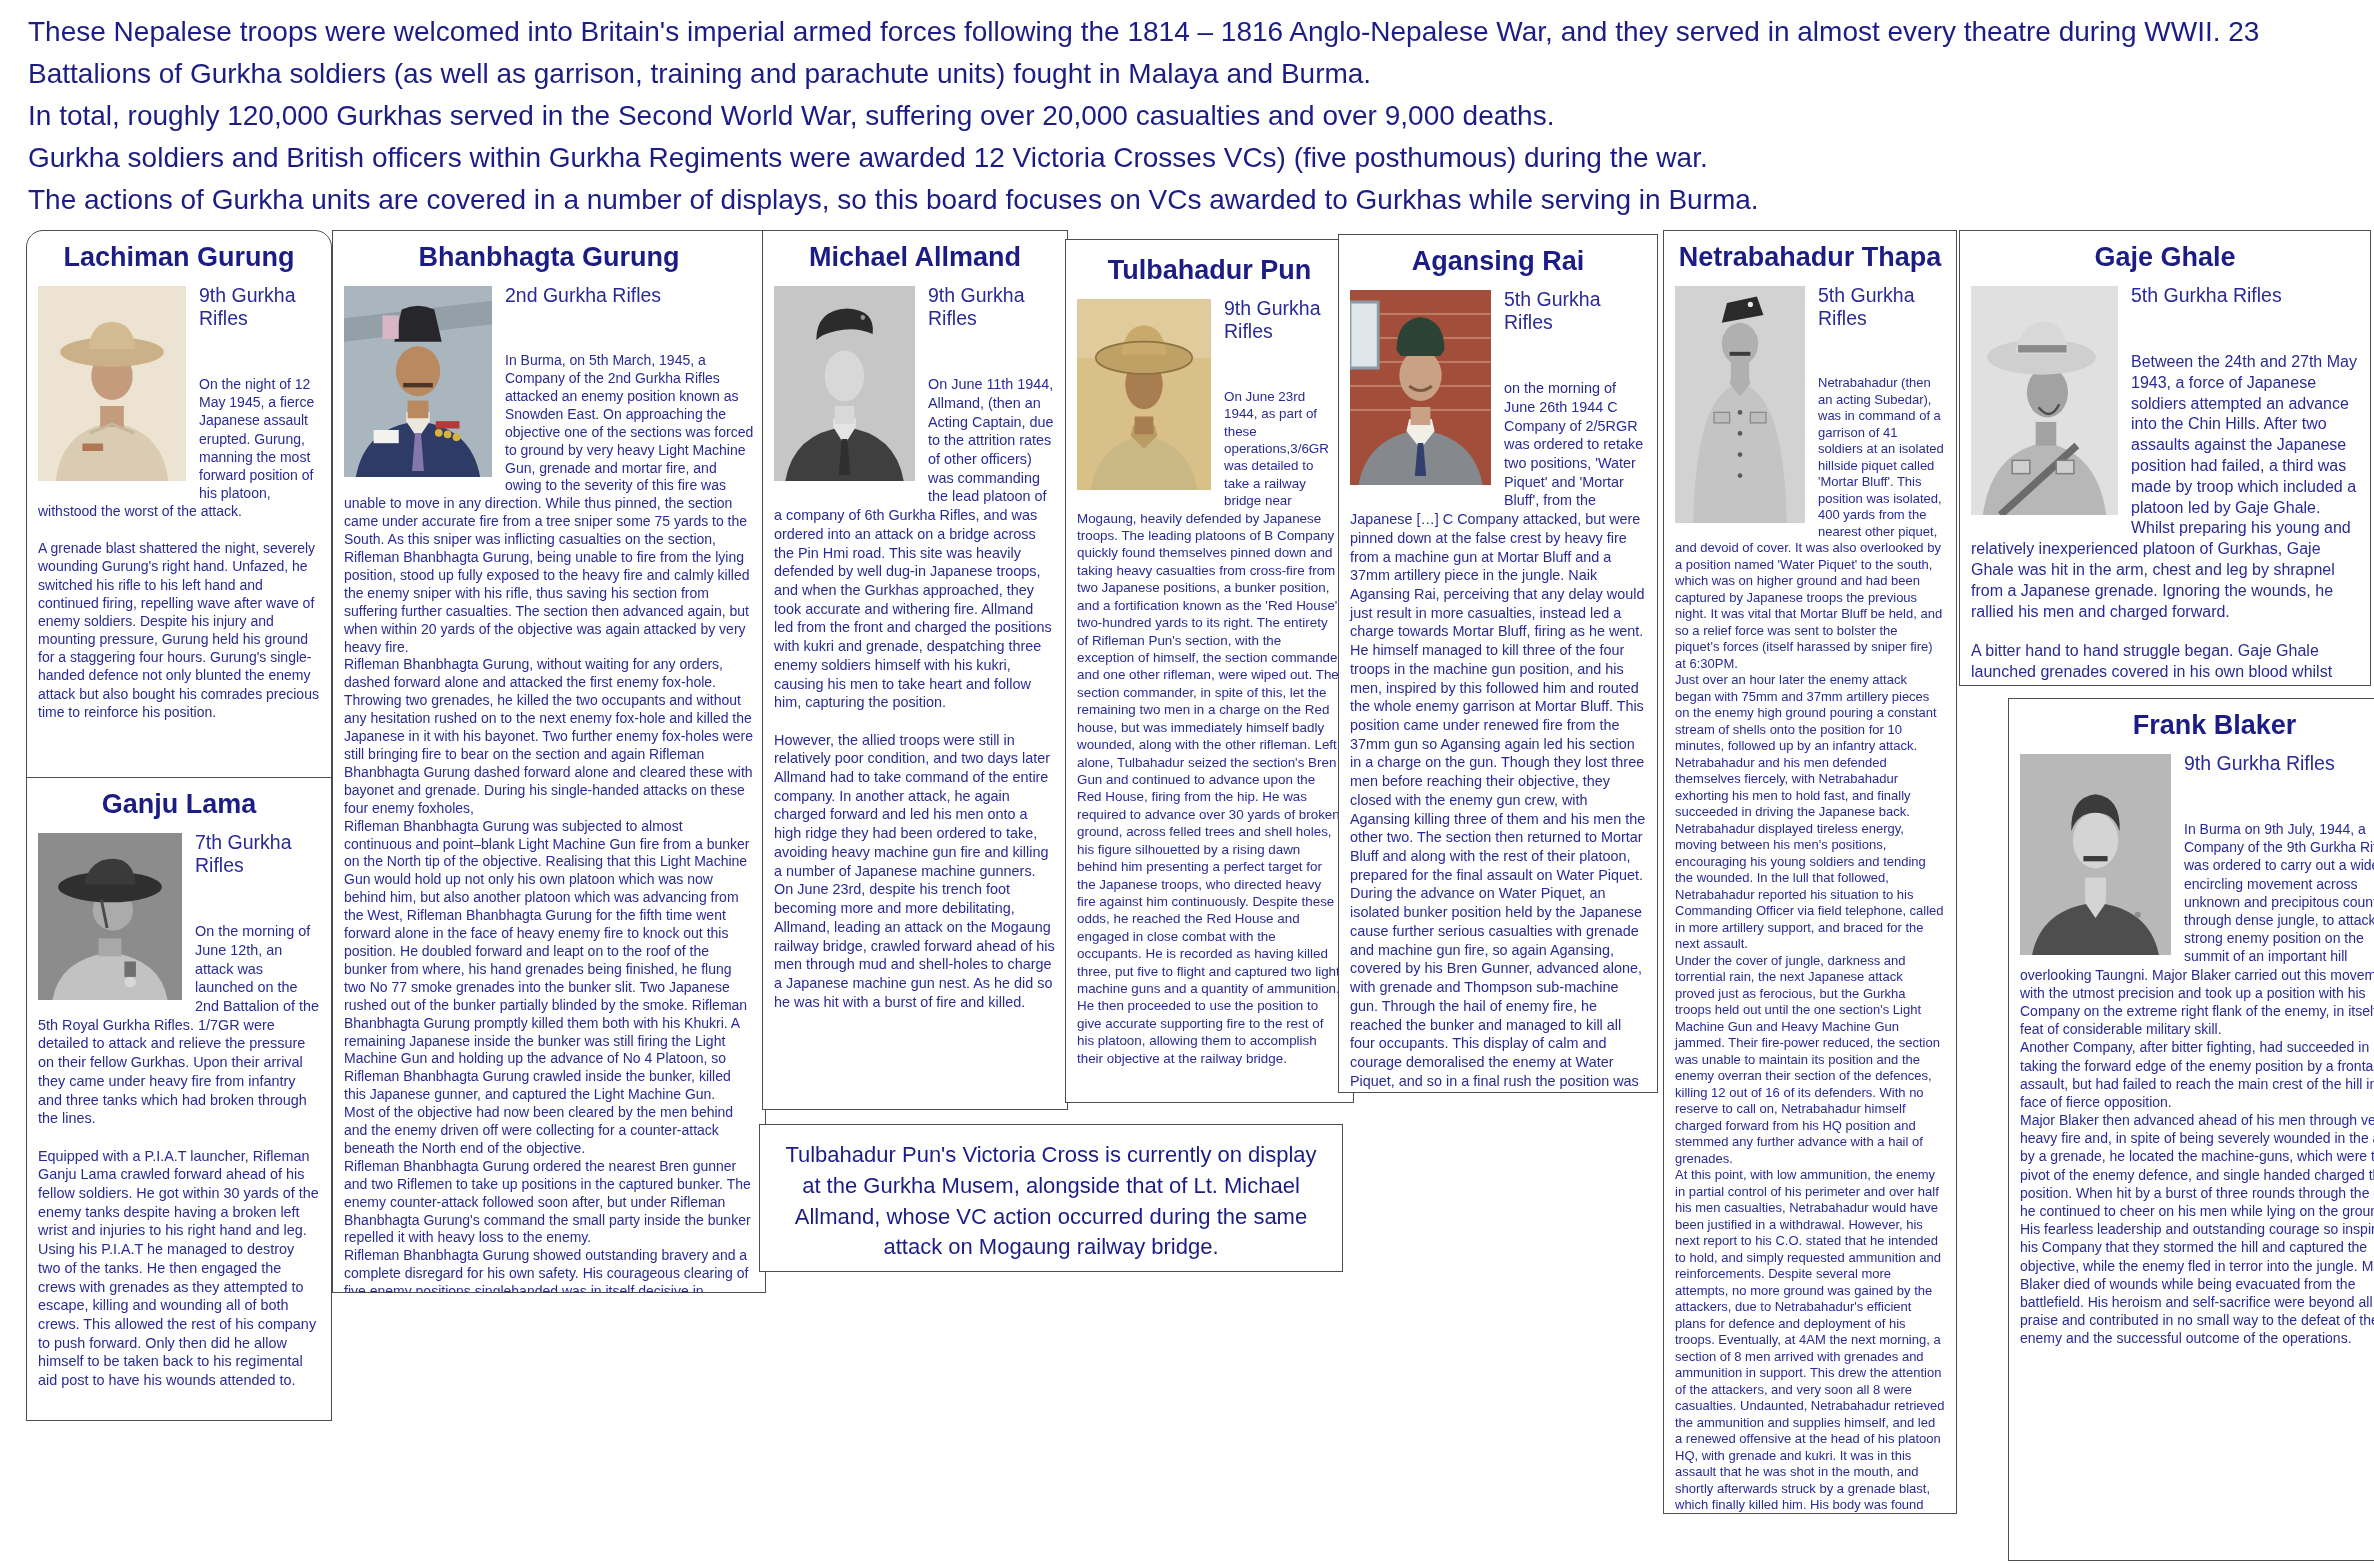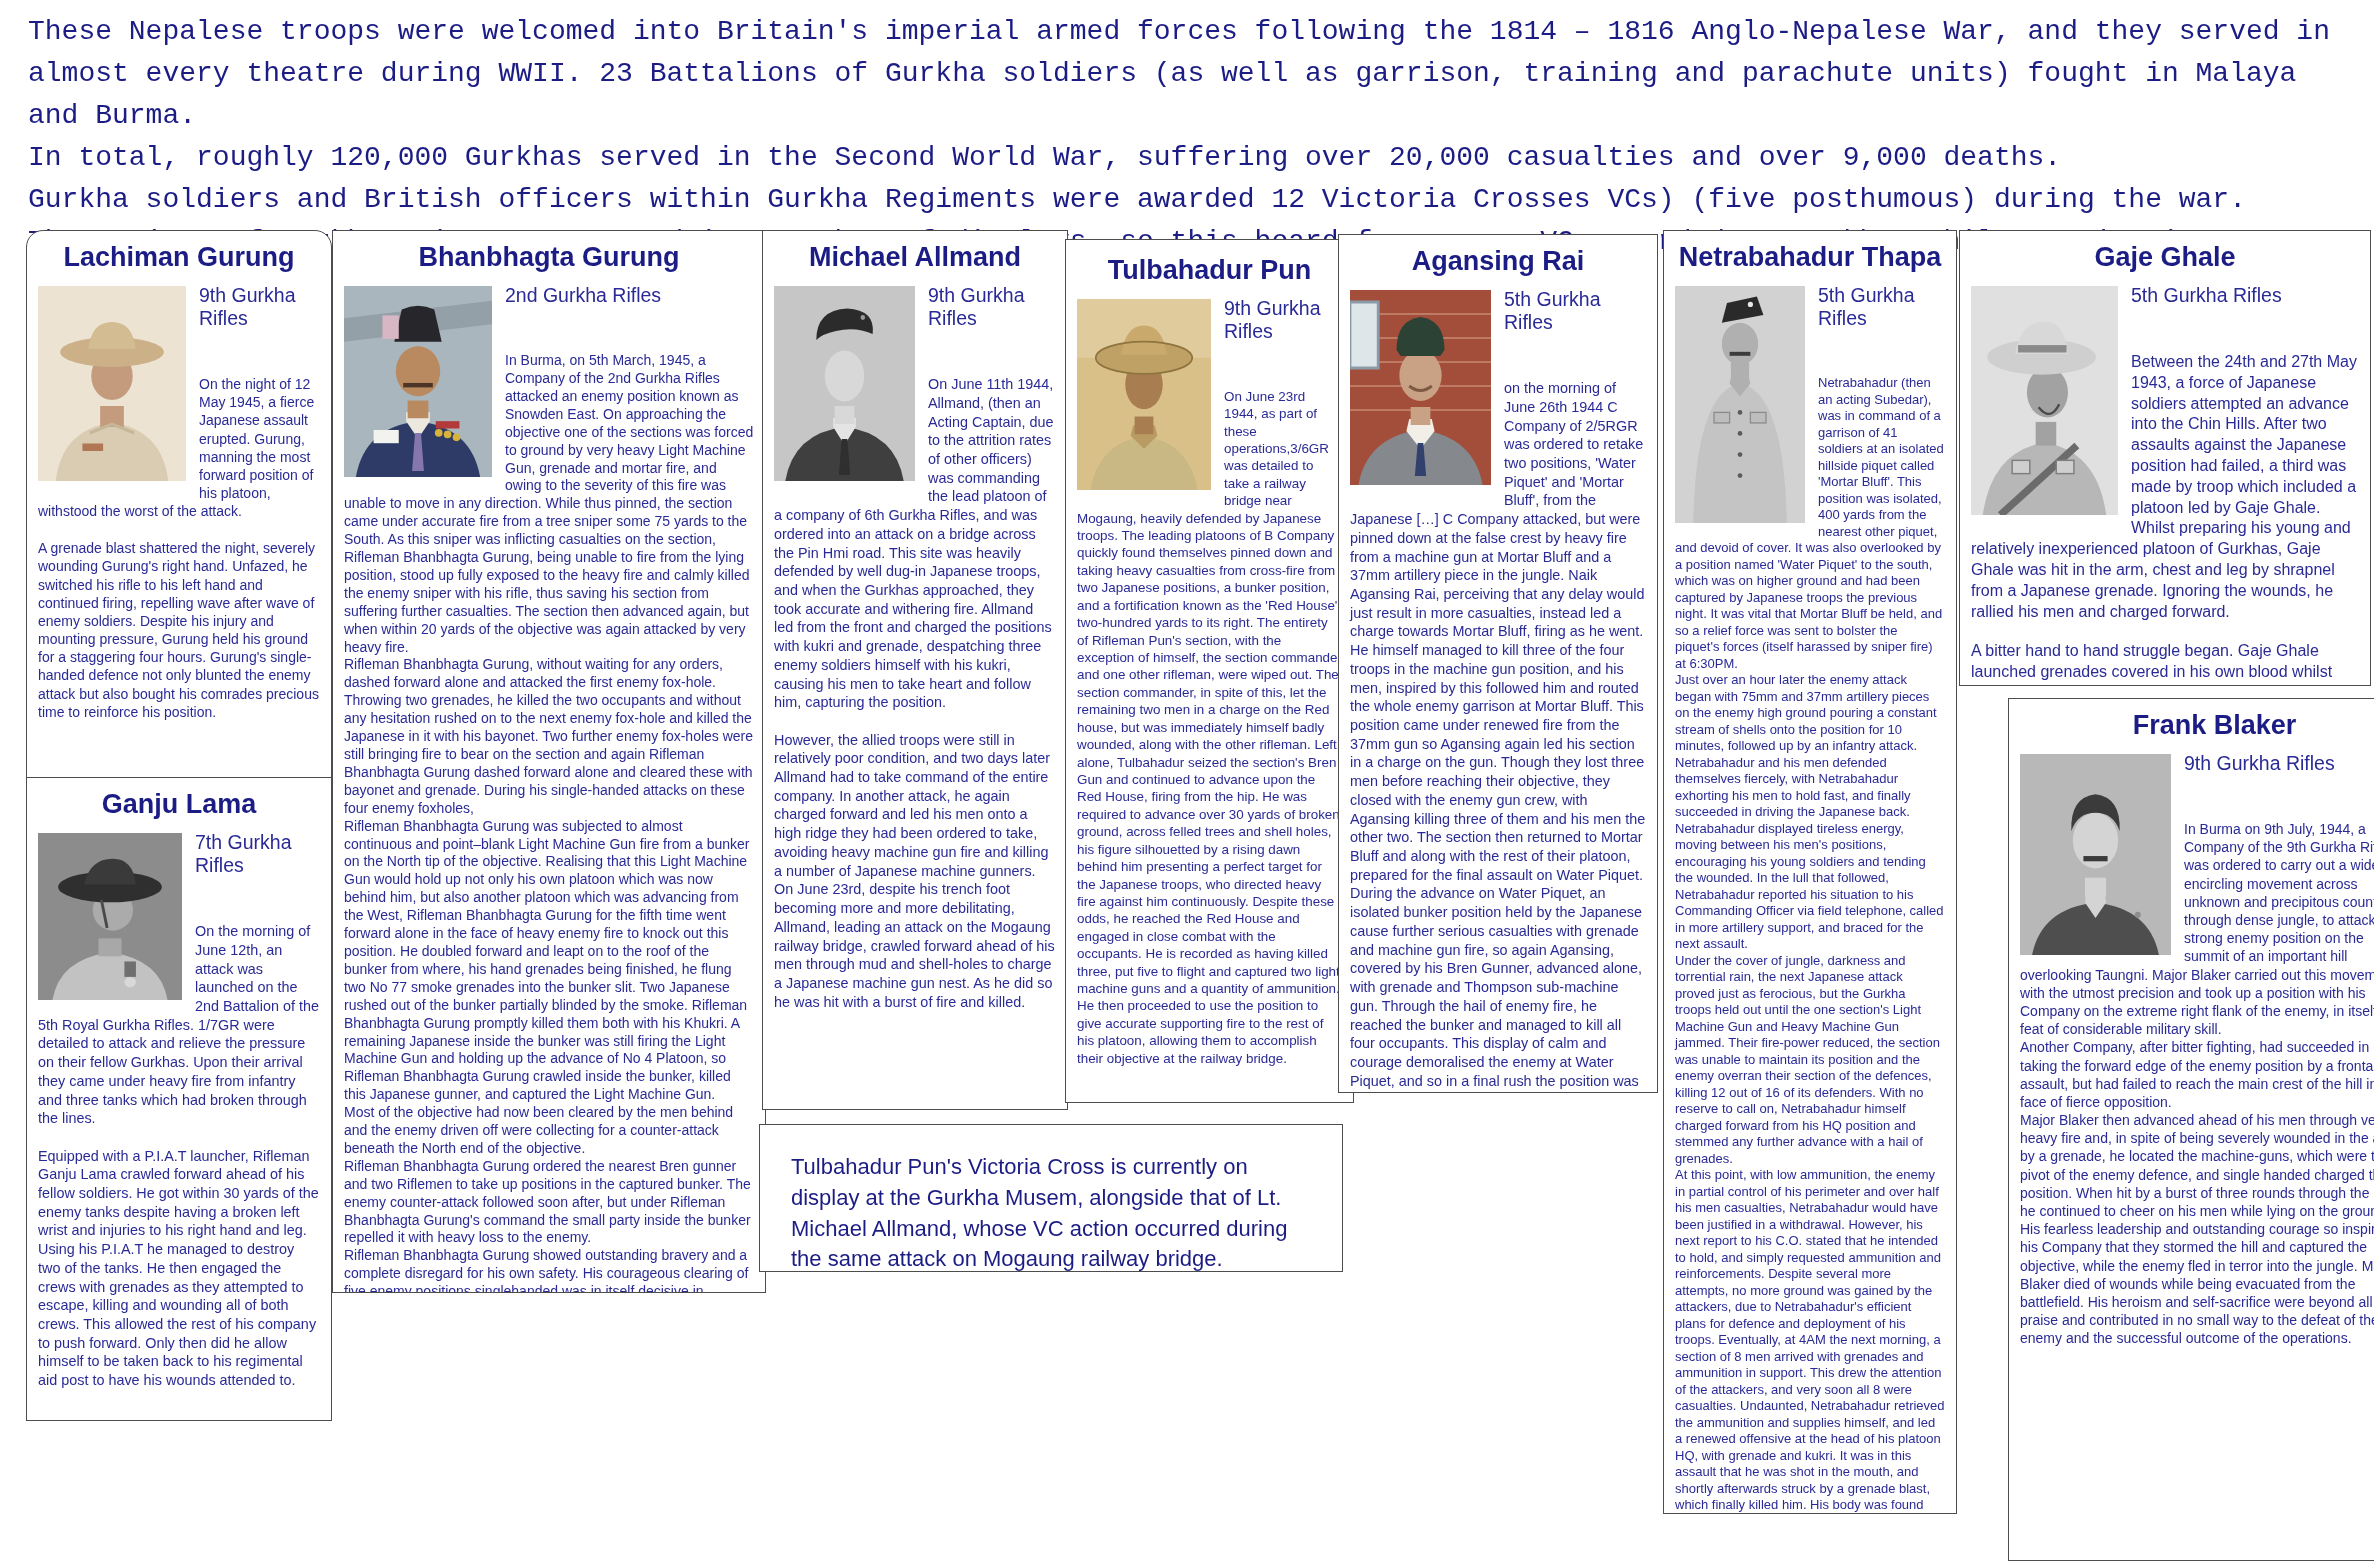--- a/index.html
+++ b/index.html
@@ -1,20 +1,20 @@
 <!DOCTYPE html>
 <html style="font-size:15px"><head>
 <meta charset="utf-8">
 <style>
   html,body{margin:0;padding:0;background:#ffffff;}
   .board{
     position:relative;width:2375px;height:1564px;background:#ffffff;
     font-family:"Liberation Sans",sans-serif;color:#2a2a96;overflow:hidden;
   }
-  .header{position:absolute;left:28px;top:11px;width:2333px;color:#1c1c85;font-family:Liberation Mono, monospace;}
+  .header{position:absolute;left:28px;top:11px;width:2333px;color:#1c1c85;}
   .header p{margin:0;font-size:28px;line-height:42px;}
   .card{
     position:absolute;border:1.9px solid #4d4d4d;background:#ffffff;
     padding:3.7px 11px;box-sizing:border-box;overflow:hidden;
   }
   .title{
     text-align:center;font-weight:bold;font-size:27px;color:#1c1c85;
     margin:7.4px 0 11px 0;
   }
   .photo{float:left;margin:1.9px 13px 7.4px 0;font-size:0;line-height:0;}
@@ -29,21 +29,21 @@
   .c-tulbahadur .body{font-size:13.4px;line-height:1.3;}
   .c-agansing .body{font-size:14.4px;line-height:1.3;}
   .c-netrabahadur .body{font-size:13px;line-height:1.27;}
   .c-gaje .body{font-size:16px;line-height:1.3;}
   .c-blaker .body{font-size:14px;line-height:1.3;}
   .notebox{
     position:absolute;border:1.9px solid #4d4d4d;background:#ffffff;
     padding:11px 15px;box-sizing:border-box;color:#1c1c85;
     font-size:22px;line-height:1.4;
   }
-  .notebox p{margin:16px;}
+  .notebox p{margin:4px;text-align:center;}
 </style>
 </head>
 <body>
 
 <div class="board">
 
   <div class="header">
     <p>These Nepalese troops were welcomed into Britain's imperial armed forces following the 1814 – 1816 Anglo-Nepalese War, and they served in almost every theatre during WWII.  23 Battalions of Gurkha soldiers (as well as garrison, training and parachute units) fought in Malaya and Burma.</p>
     <p>In total, roughly 120,000 Gurkhas served in the Second World War, suffering over 20,000 casualties and over 9,000 deaths.</p>
     <p>Gurkha soldiers and British officers within Gurkha Regiments were awarded 12 Victoria Crosses VCs) (five posthumous) during the war.</p>

